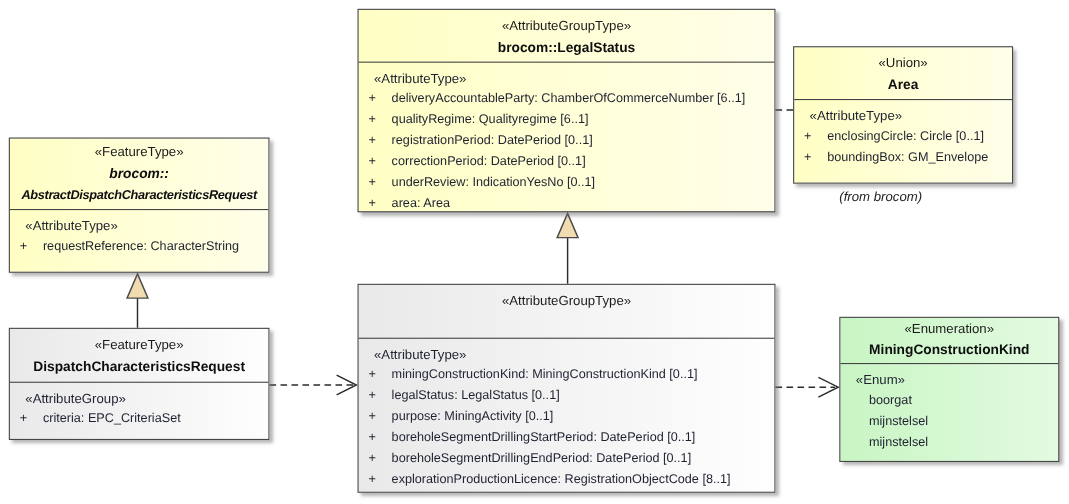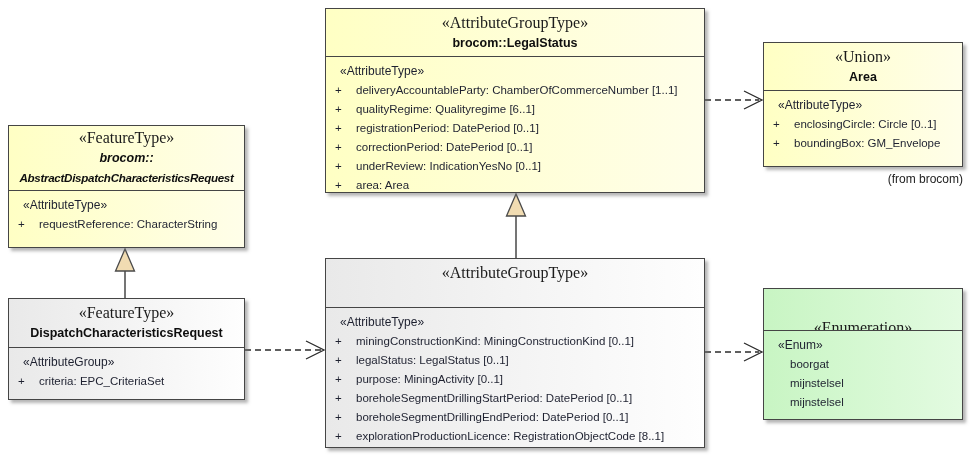--- a/index.html
+++ b/index.html
@@ -17,39 +17,39 @@
   .fill-green  { background:linear-gradient(90deg,#C8F5C3 0%,#E3FBE1 100%); }
   .hdr {
     box-sizing:border-box; border-bottom:1.2px solid #454545;
     text-align:center; overflow:hidden;
   }
   .hdr2 { padding-top:4px; }
   .hdr2 .stereo, .hdr2 .cname { line-height:20px; }
   .hdr3 { padding-top:2px; }
   .hdr3 .stereo, .hdr3 .cname { line-height:20px; }
   .hdrS { padding-top:1px; }
-  .hdrS .stereo, .hdrS .cname { line-height:19px;margin-top:28px; }
-  .stereo { font-size:16px; color:#1b1b1b;font-family:Liberation Serif, serif; }
+  .hdrS .stereo, .hdrS .cname { line-height:19px; }
+  .stereo { font-size:12px; color:#1b1b1b; }
   .cname  { font-size:12.5px; font-weight:bold; color:#0e0e0e; }
   .cname.abstract { font-style:italic; }
   .cname.tight { font-size:11.6px; letter-spacing:-0.3px; }
   .attrs { padding-top:5px; }
   .alabel {
     font-size:12px; height:19px; line-height:19px;
     padding-left:14px; color:#1e2130; white-space:nowrap;
   }
   .row {
     height:19px; line-height:19px; font-size:11.5px;
     color:#1e2130; white-space:nowrap;
   }
   .vis { display:inline-block; width:21px; padding-left:9px; box-sizing:content-box; }
   .lit { padding-left:26px; }
   .caption {
-    position:absolute; font-size:12px; 
-    color:#222222; text-align:right;
+    position:absolute; font-size:12px; font-style:italic;
+    color:#222222; text-align:left;
   }
   .overlay { position:absolute; left:0; top:0; pointer-events:none; }
   .overlay line, .overlay path { stroke:#2b2b2b; stroke-width:1.3; fill:none; }
   .overlay .dash { stroke-dasharray:6 4; }
   .overlay polygon { fill:#F1DCB2; stroke:#4a4a4a; stroke-width:1.3; }
 </style>
 </head>
 <body>
 
 <div class="canvas">
@@ -82,30 +82,30 @@
     </g>
   </svg>
 
   <div class="uml-box fill-yellow" style="left:325px;top:8px;width:380px;height:185px">
     <div class="hdr hdr2" style="height:48px">
       <div class="stereo">«AttributeGroupType»</div>
       <div class="cname">brocom::LegalStatus</div>
     </div>
     <div class="attrs">
       <div class="alabel">«AttributeType»</div>
-      <div class="row"><span class="vis">+</span><span>deliveryAccountableParty: ChamberOfCommerceNumber [1..1]</span></div>
+      <div class="row"><span class="vis">+</span><span>deliveryAccountableParty: ChamberOfCommerceNumber [6..1]</span></div>
       <div class="row"><span class="vis">+</span><span>qualityRegime: Qualityregime [6..1]</span></div>
       <div class="row"><span class="vis">+</span><span>registrationPeriod: DatePeriod [0..1]</span></div>
       <div class="row"><span class="vis">+</span><span>correctionPeriod: DatePeriod [0..1]</span></div>
       <div class="row"><span class="vis">+</span><span>underReview: IndicationYesNo [0..1]</span></div>
       <div class="row"><span class="vis">+</span><span>area: Area</span></div>
     </div>
   </div>
 
-  <div class="uml-box fill-yellow" style="left:763px;top:42px;width:200px;height:125px">
+  <div class="uml-box fill-yellow" style="left:721px;top:42px;width:200px;height:125px">
     <div class="hdr hdr2" style="height:48px">
       <div class="stereo">«Union»</div>
       <div class="cname">Area</div>
     </div>
     <div class="attrs">
       <div class="alabel">«AttributeType»</div>
       <div class="row"><span class="vis">+</span><span>enclosingCircle: Circle [0..1]</span></div>
       <div class="row"><span class="vis">+</span><span>boundingBox: GM_Envelope</span></div>
     </div>
   </div>

